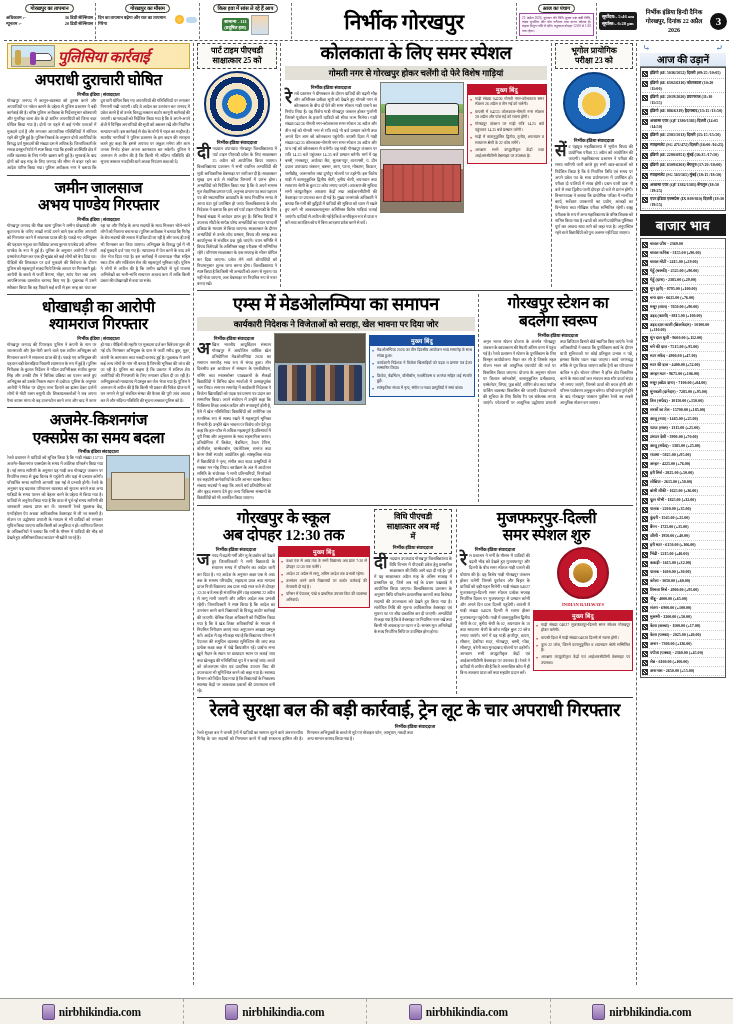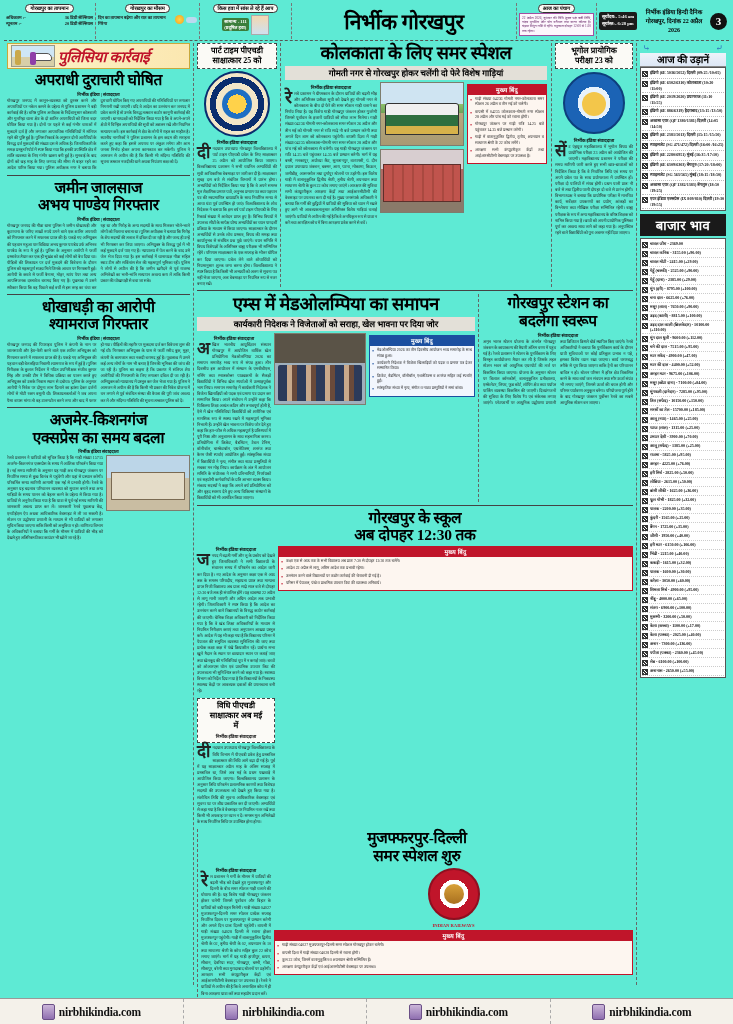--- a/index.html
+++ b/index.html
@@ -6,21 +6,21 @@
   * { margin:0; padding:0; box-sizing:border-box; }
   html,body{
     width:733px; height:1024px;
     background:#f2efe9;
     font-family:"Liberation Serif", "DejaVu Serif", serif;
     overflow:hidden;
   }
   .page{
     position:relative;
     width:733px; height:1024px;
-    background:#5eead4;
+    background:#ffffff;
     padding:3px 4px 0 4px;
   }
 
   
   .masthead{
     display:flex; align-items:stretch;
     height:38px;
     border-bottom:1px dashed #555;
     padding-bottom:1px;
   }
@@ -520,21 +520,21 @@
         <div style="width:150px;flex:0 0 auto;">
           <div class="hl hl-lg">गोरखपुर स्टेशन का</div>
           <div class="hl hl-lg">बदलेगा स्वरूप</div>
           <div class="byline">निर्भीक इंडिया संवाददाता</div>
           <div class="body-txt cols2">अमृत भारत स्टेशन योजना के अंतर्गत गोरखपुर जंक्शन के कायाकल्प की तैयारी अंतिम चरण में पहुंच गई है। रेलवे प्रशासन ने स्टेशन के पुनर्विकास के लिए विस्तृत कार्ययोजना तैयार कर ली है जिसके तहत स्टेशन भवन को आधुनिक एयरपोर्ट की तर्ज पर विकसित किया जाएगा। योजना के अनुसार स्टेशन पर विशाल कॉनकोर्स, वातानुकूलित प्रतीक्षालय, एस्केलेटर, लिफ्ट, फूड कोर्ट, शॉपिंग क्षेत्र तथा पर्याप्त पार्किंग व्यवस्था विकसित की जाएगी। दिव्यांगजनों की सुविधा के लिए विशेष रैंप एवं संकेतक लगाए जाएंगे। प्लेटफार्मों पर आधुनिक उद्घोषणा प्रणाली तथा डिजिटल डिस्प्ले बोर्ड स्थापित किए जाएंगे। रेलवे अधिकारियों ने बताया कि पुनर्विकास कार्य के दौरान यात्री सुविधाओं पर कोई प्रतिकूल प्रभाव न पड़े, इसका विशेष ध्यान रखा जाएगा। कार्य चरणबद्ध तरीके से पूरा किया जाएगा ताकि ट्रेनों का परिचालन बाधित न हो। स्टेशन परिसर में हरित क्षेत्र विकसित करने के साथ वर्षा जल संचयन तथा सौर ऊर्जा संयंत्र भी लगाए जाएंगे, जिससे ऊर्जा की बचत होगी और परिसर पर्यावरण अनुकूल बनेगा। परियोजना पूर्ण होने के बाद गोरखपुर जंक्शन पूर्वोत्तर रेलवे का सबसे आधुनिक स्टेशन बन जाएगा।</div>
         </div>
       </div>
 
       <div class="rule"></div>
 
-      <div style="display:flex;gap:4px;flex-direction:column;">
+      <div style="display:flex;gap:4px;">
 
         <div style="flex:1;min-width:0;">
           <div class="hl hl-lg">गोरखपुर के स्कूल</div>
           <div class="hl hl-lg">अब दोपहर 12:30 तक</div>
           <div style="display:flex;gap:3px;">
             <div style="width:78px;flex:0 0 auto;">
               <div class="byline">निर्भीक इंडिया संवाददाता</div>
               <div class="body-txt dropcap">जनपद में बढ़ती गर्मी और लू के प्रकोप को देखते हुए जिलाधिकारी ने सभी विद्यालयों के संचालन समय में परिवर्तन का आदेश जारी कर दिया है। नए आदेश के अनुसार कक्षा एक से आठ तक के समस्त परिषदीय, सहायता प्राप्त तथा मान्यता प्राप्त निजी विद्यालय अब प्रातः साढ़े सात बजे से दोपहर 12:30 बजे तक ही संचालित होंगे। यह व्यवस्था 22 अप्रैल से लागू मानी जाएगी और अग्रिम आदेश तक प्रभावी रहेगी। जिलाधिकारी ने स्पष्ट किया है कि आदेश का उल्लंघन करने वाले विद्यालयों के विरुद्ध कठोर कार्रवाई की जाएगी। बेसिक शिक्षा अधिकारी को निर्देशित किया गया है कि वे खंड शिक्षा अधिकारियों के माध्यम से नियमित निरीक्षण कराएं तथा अनुपालन आख्या प्रस्तुत करें। आदेश में यह भी कहा गया है कि विद्यालय परिसर में पेयजल की समुचित व्यवस्था सुनिश्चित की जाए तथा प्रत्येक कक्षा कक्ष में पंखे क्रियाशील रहें। प्रार्थना सभा खुले मैदान के स्थान पर छायादार स्थान पर कराई जाए तथा खेलकूद की गतिविधियां धूप में न कराई जाएं। बच्चों को ओआरएस घोल एवं प्राथमिक उपचार किट की उपलब्धता भी सुनिश्चित करने को कहा गया है। स्वास्थ्य विभाग को निर्देश दिया गया है कि विद्यालयों के निकटस्थ स्वास्थ्य केंद्रों पर आवश्यक दवाओं की उपलब्धता बनी रहे।</div>
             </div>
             <div style="flex:1;min-width:0;">
@@ -580,20 +580,21 @@
                   <li>कुल 22 कोच, जिनमें वातानुकूलित व शयनयान श्रेणी सम्मिलित हैं।</li>
                   <li>आरक्षण कंप्यूटरीकृत केंद्रों एवं आईआरसीटीसी वेबसाइट पर उपलब्ध।</li>
                 </ul>
               </div>
             </div>
           </div>
         </div>
       </div>
 
       <div class="bottom-lead">
+        <div class="hl hl-xl">रेलवे सुरक्षा बल की बड़ी कार्रवाई, ट्रेन लूट के चार अपराधी गिरफ्तार</div>
         <div class="byline">निर्भीक इंडिया संवाददाता</div>
         <div class="body-txt cols4">रेलवे सुरक्षा बल ने चलती ट्रेनों में यात्रियों का सामान लूटने वाले अंतरराज्यीय गिरोह के चार सदस्यों को गिरफ्तार करने में बड़ी सफलता हासिल की है। गिरफ्तार अभियुक्तों के कब्जे से लूटे गए मोबाइल फोन, आभूषण, नकदी तथा अन्य सामान बरामद किया गया है।</div>
       </div>
     </div>
 
     <div class="col col-right">
 
       <div class="arrow-deco">
         <span>⤷</span>
         <span>⤶</span>

